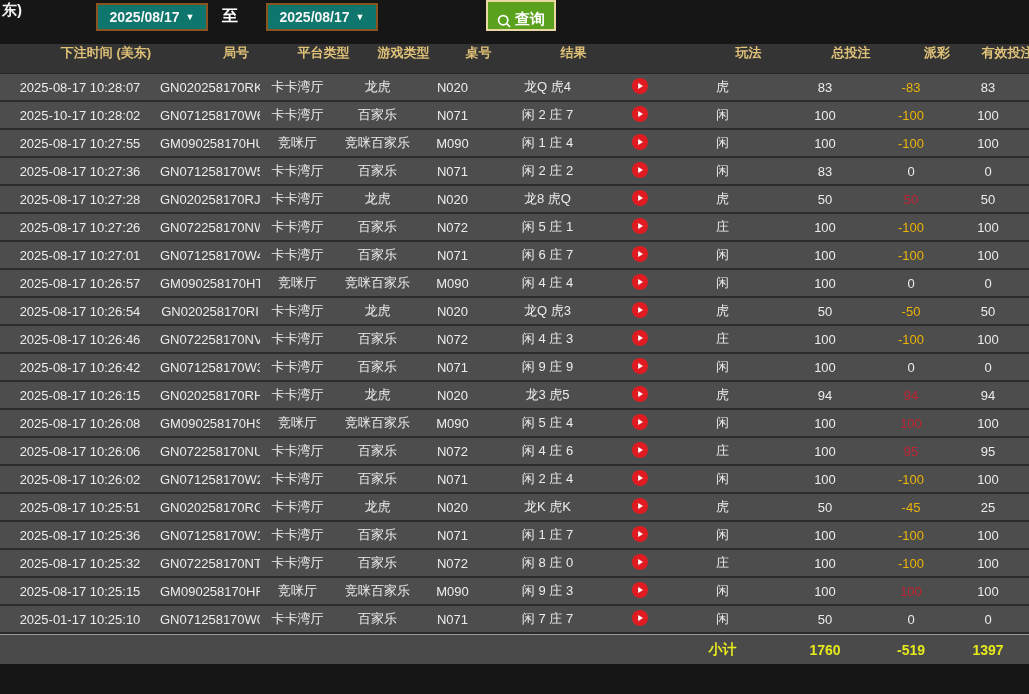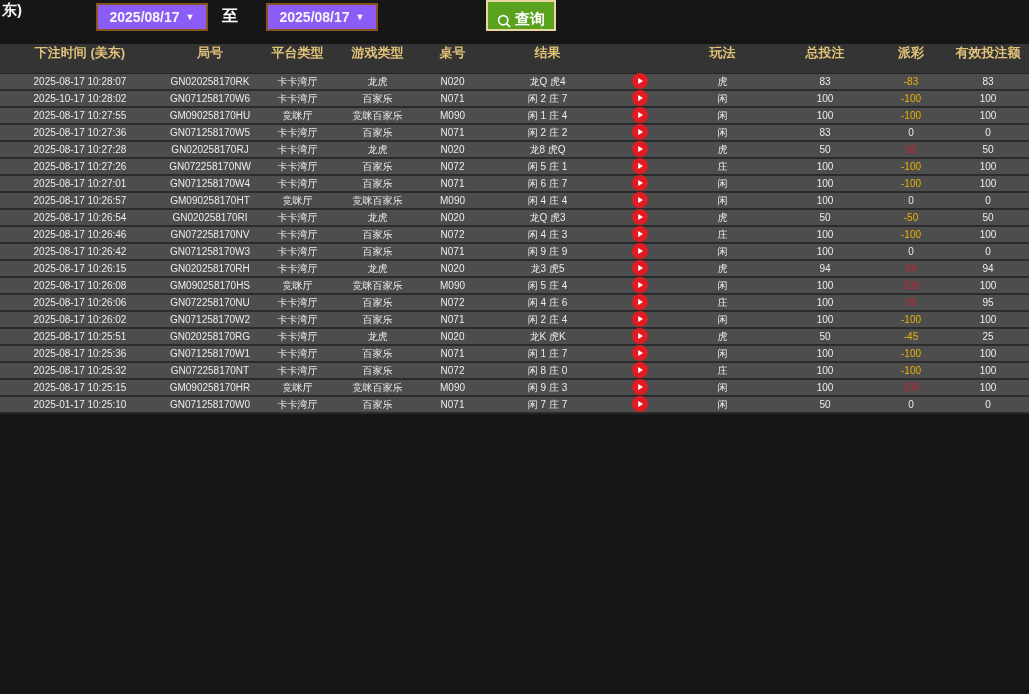--- a/index.html
+++ b/index.html
@@ -4,41 +4,41 @@
 <style>
   * { margin:0; padding:0; box-sizing:border-box; }
   html,body { width:1029px; height:694px; overflow:hidden; background:#161616;
     font-family:"Liberation Sans","DejaVu Sans",sans-serif; }
 
   
   .toolbar { position:relative; height:44px; background:#161616; }
   .partial-label { position:absolute; left:2px; top:1px; color:#f2f2f2;
     font-size:15px; font-weight:bold; }
   .date-select { position:absolute; top:3px; width:112px; height:28px;
-    background:#8b5cf6; border:2px solid #8a5420; color:#f5f5f5;
+    background:#0f766e; border:2px solid #8a5420; color:#f5f5f5;
     font-size:14px; font-weight:bold; display:flex; align-items:center;
     justify-content:center; gap:6px; cursor:pointer; }
   .date-select .caret { font-size:9px; color:#fff; }
   #date-from { left:96px; }
   #date-to { left:266px; }
   .to-label { position:absolute; left:222px; top:6px; color:#ffffff;
     font-size:16px; font-weight:bold; }
   .query-btn { position:absolute; left:486px; top:0; height:31px; padding:0 9px;
     background:#5aa11d; border:2px solid #e9d8a2; color:#ffffff; font-size:15px;
     font-weight:bold; display:flex; align-items:flex-end; gap:3px; cursor:pointer; }
 
   
   .grid-row { display:grid;
     grid-template-columns:160px 100px 75px 85px 65px 125px 60px 105px 100px 72px 82px;
     align-items:center; text-align:center; }
   .thead { height:30px; background:#343434; color:#dfc178; font-size:13px;
     font-weight:bold; border-bottom:1px solid #242424; }
-  .thead .grid-row { height:18px; }
-  .tbody .grid-row { height:17px; background:#4d4d4d;
-    border-bottom:2px solid #2b2b2b; color:#ececec; font-size:10px; }
+  .thead .grid-row { height:18px;padding-left:26px; }
+  .tbody .grid-row { height:28px; background:#4d4d4d;
+    border-bottom:2px solid #2b2b2b; color:#ececec; font-size:13px; }
   .td { overflow:hidden; white-space:nowrap; }
   .payout.pc-green { color:#eab308; }
   .payout.pc-red   { color:#c22434; }
   .payout.pc-white { color:#ececec; }
   .play { display:inline-flex; width:16px; height:16px; cursor:pointer; }
   .tfoot .grid-row { height:30px; background:#4a4a4a; color:#e6e91c;
     font-size:14px; font-weight:bold; border-top:1px solid #9b9b9b; }
 </style>
 </head>
 <body>
@@ -497,13 +497,20 @@
       </span>
     </div>
     <div class="td">闲</div>
     <div class="td">50</div>
     <div class="td payout pc-white">0</div>
     <div class="td">0</div>
   </div>
 </div>
 
 <div class="tfoot">
+  <div class="grid-row">
+    <div class="td" style="grid-column:span 7"></div>
+    <div class="td">小计</div>
+    <div class="td">1760</div>
+    <div class="td">-519</div>
+    <div class="td">1397</div>
+  </div>
 </div>
 
 </body></html>

